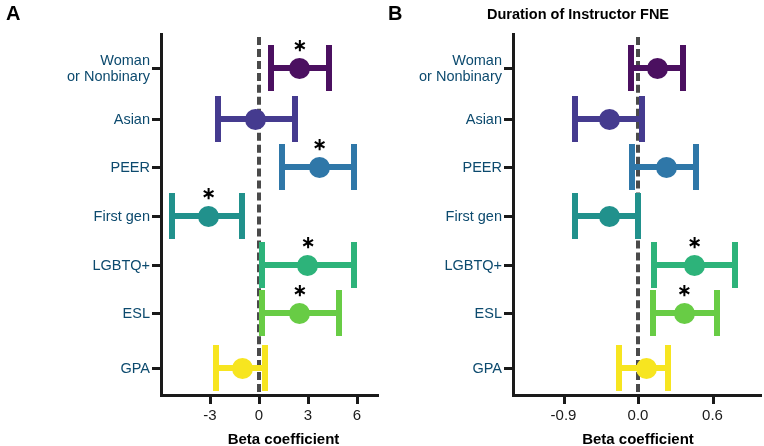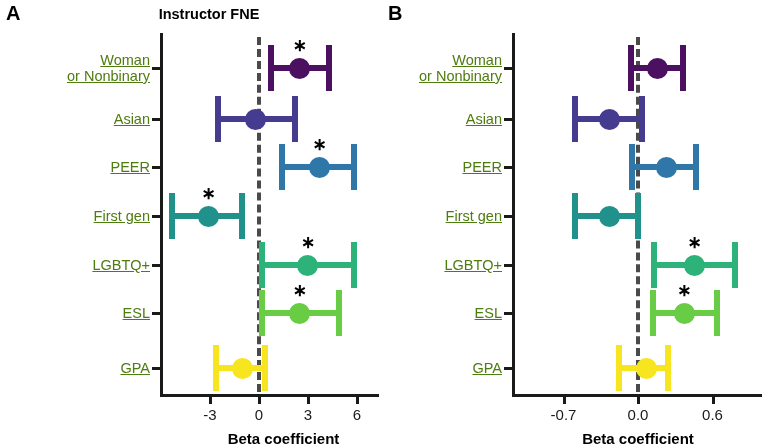--- a/index.html
+++ b/index.html
@@ -61,24 +61,23 @@
   }
   .ytick {
     position: absolute;
     width: 8px; height: 3px;
     background: #1a1a1a;
   }
   .ytick-label {
     position: absolute;
     text-align: right;
     font-size: 14.5px;
-    color: #4d7c0f;
+    color: #0c4a6e;
     line-height: 16px;
     white-space: pre;
-    text-decoration: underline;
   }
   .xtick {
     position: absolute;
     width: 3px; height: 7px;
     background: #1a1a1a;
   }
   .xtick-label {
     position: absolute;
     text-align: center;
     font-size: 15px;
@@ -120,21 +119,20 @@
     width: 14px;
   }
 </style>
 </head>
 <body>
 
 <div class="figure">
 
   <div class="panel" id="panel-a">
     <div class="panel-letter">A</div>
-    <div class="panel-title">Instructor FNE</div>
     <div class="plot-area" id="plot-a">
         <div class="spine-y" style="left: 160px; top: 33px; height: 364px;"></div>
         <div class="spine-x" style="left: 160px; top: 394px; width: 219px;"></div>
         <div class="zeroline" style="left: 257px; top: 37px; height: 355px;"></div>
         <div class="ytick" style="left: 152px; top: 67px;"></div>
         <div class="ytick-label" style="right: 232px; width: 150px; top: 52px;"><div>Woman</div><div>or Nonbinary</div></div>
         <div class="ytick" style="left: 152px; top: 118px;"></div>
         <div class="ytick-label" style="right: 232px; width: 150px; top: 111px;"><div>Asian</div></div>
         <div class="ytick" style="left: 152px; top: 166px;"></div>
         <div class="ytick-label" style="right: 232px; width: 150px; top: 159px;"><div>PEER</div></div>
@@ -186,40 +184,41 @@
         <div class="star" style="left: 292.825px; top: 282px;">∗</div>
         <div class="errbar" style="left: 213.276px; top: 365px; width: 54.7055px; background: rgb(247, 229, 32);"></div>
         <div class="cap" style="left: 213.276px; top: 345px; height: 46px; background: rgb(247, 229, 32);"></div>
         <div class="cap" style="left: 261.981px; top: 345px; height: 46px; background: rgb(247, 229, 32);"></div>
         <div class="dot" style="left: 232.17px; top: 357.5px; background: rgb(247, 229, 32);"></div>
       </div>
   </div>
 
   <div class="panel" id="panel-b">
     <div class="panel-letter">B</div>
+    <div class="panel-title">Duration of Instructor FNE</div>
     <div class="plot-area" id="plot-b">
         <div class="spine-y" style="left: 130px; top: 33px; height: 364px;"></div>
         <div class="spine-x" style="left: 130px; top: 394px; width: 250px;"></div>
         <div class="zeroline" style="left: 254px; top: 37px; height: 355px;"></div>
         <div class="ytick" style="left: 122px; top: 67px;"></div>
         <div class="ytick-label" style="right: 262px; width: 150px; top: 52px;"><div>Woman</div><div>or Nonbinary</div></div>
         <div class="ytick" style="left: 122px; top: 118px;"></div>
         <div class="ytick-label" style="right: 262px; width: 150px; top: 111px;"><div>Asian</div></div>
         <div class="ytick" style="left: 122px; top: 166px;"></div>
         <div class="ytick-label" style="right: 262px; width: 150px; top: 159px;"><div>PEER</div></div>
         <div class="ytick" style="left: 122px; top: 215px;"></div>
         <div class="ytick-label" style="right: 262px; width: 150px; top: 208px;"><div>First gen</div></div>
         <div class="ytick" style="left: 122px; top: 264px;"></div>
         <div class="ytick-label" style="right: 262px; width: 150px; top: 257px;"><div>LGBTQ+</div></div>
         <div class="ytick" style="left: 122px; top: 312px;"></div>
         <div class="ytick-label" style="right: 262px; width: 150px; top: 305px;"><div>ESL</div></div>
         <div class="ytick" style="left: 122px; top: 367px;"></div>
         <div class="ytick-label" style="right: 262px; width: 150px; top: 360px;"><div>GPA</div></div>
         <div class="xtick" style="left: 180.5px; top: 397px;"></div>
-        <div class="xtick-label" style="left: 156.5px; top: 406px; width: 50px;">-0.7</div>
+        <div class="xtick-label" style="left: 156.5px; top: 406px; width: 50px;">-0.9</div>
         <div class="xtick" style="left: 255px; top: 397px;"></div>
         <div class="xtick-label" style="left: 231px; top: 406px; width: 50px;">0.0</div>
         <div class="xtick" style="left: 329.5px; top: 397px;"></div>
         <div class="xtick-label" style="left: 305.5px; top: 406px; width: 50px;">0.6</div>
         <div class="xaxis-title" style="left: 121.5px; width: 269px; top: 430px;">Beta coefficient</div>
         <div class="errbar" style="left: 245.57px; top: 65px; width: 58.11px; background: rgb(75, 16, 96);"></div>
         <div class="cap" style="left: 245.57px; top: 45px; height: 46px; background: rgb(75, 16, 96);"></div>
         <div class="cap" style="left: 297.68px; top: 45px; height: 46px; background: rgb(75, 16, 96);"></div>
         <div class="dot" style="left: 264.87px; top: 57.5px; background: rgb(75, 16, 96);"></div>
         <div class="errbar" style="left: 190.44px; top: 116px; width: 73.01px; background: rgb(69, 59, 143);"></div>

